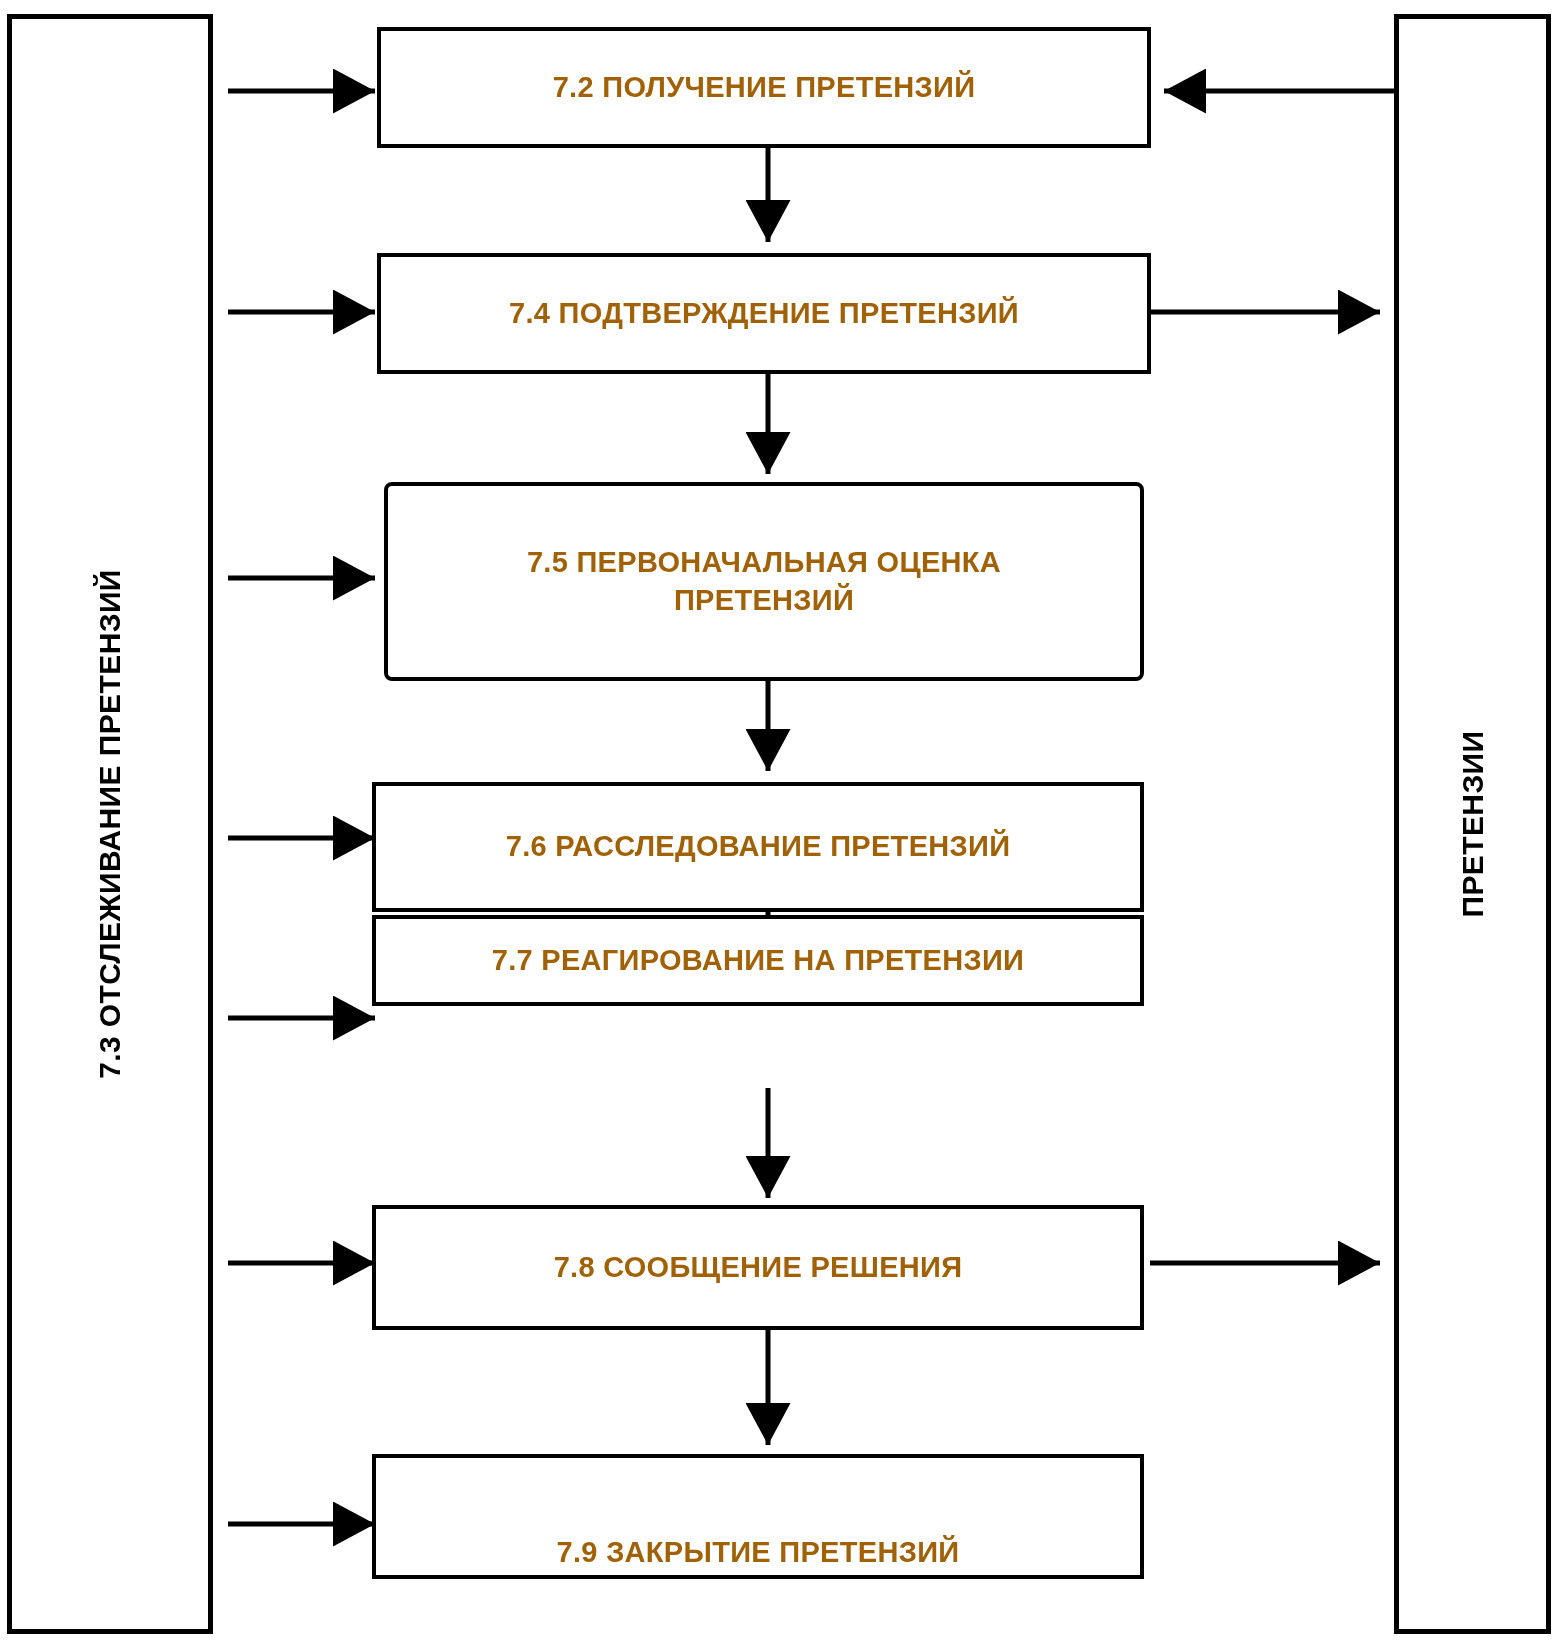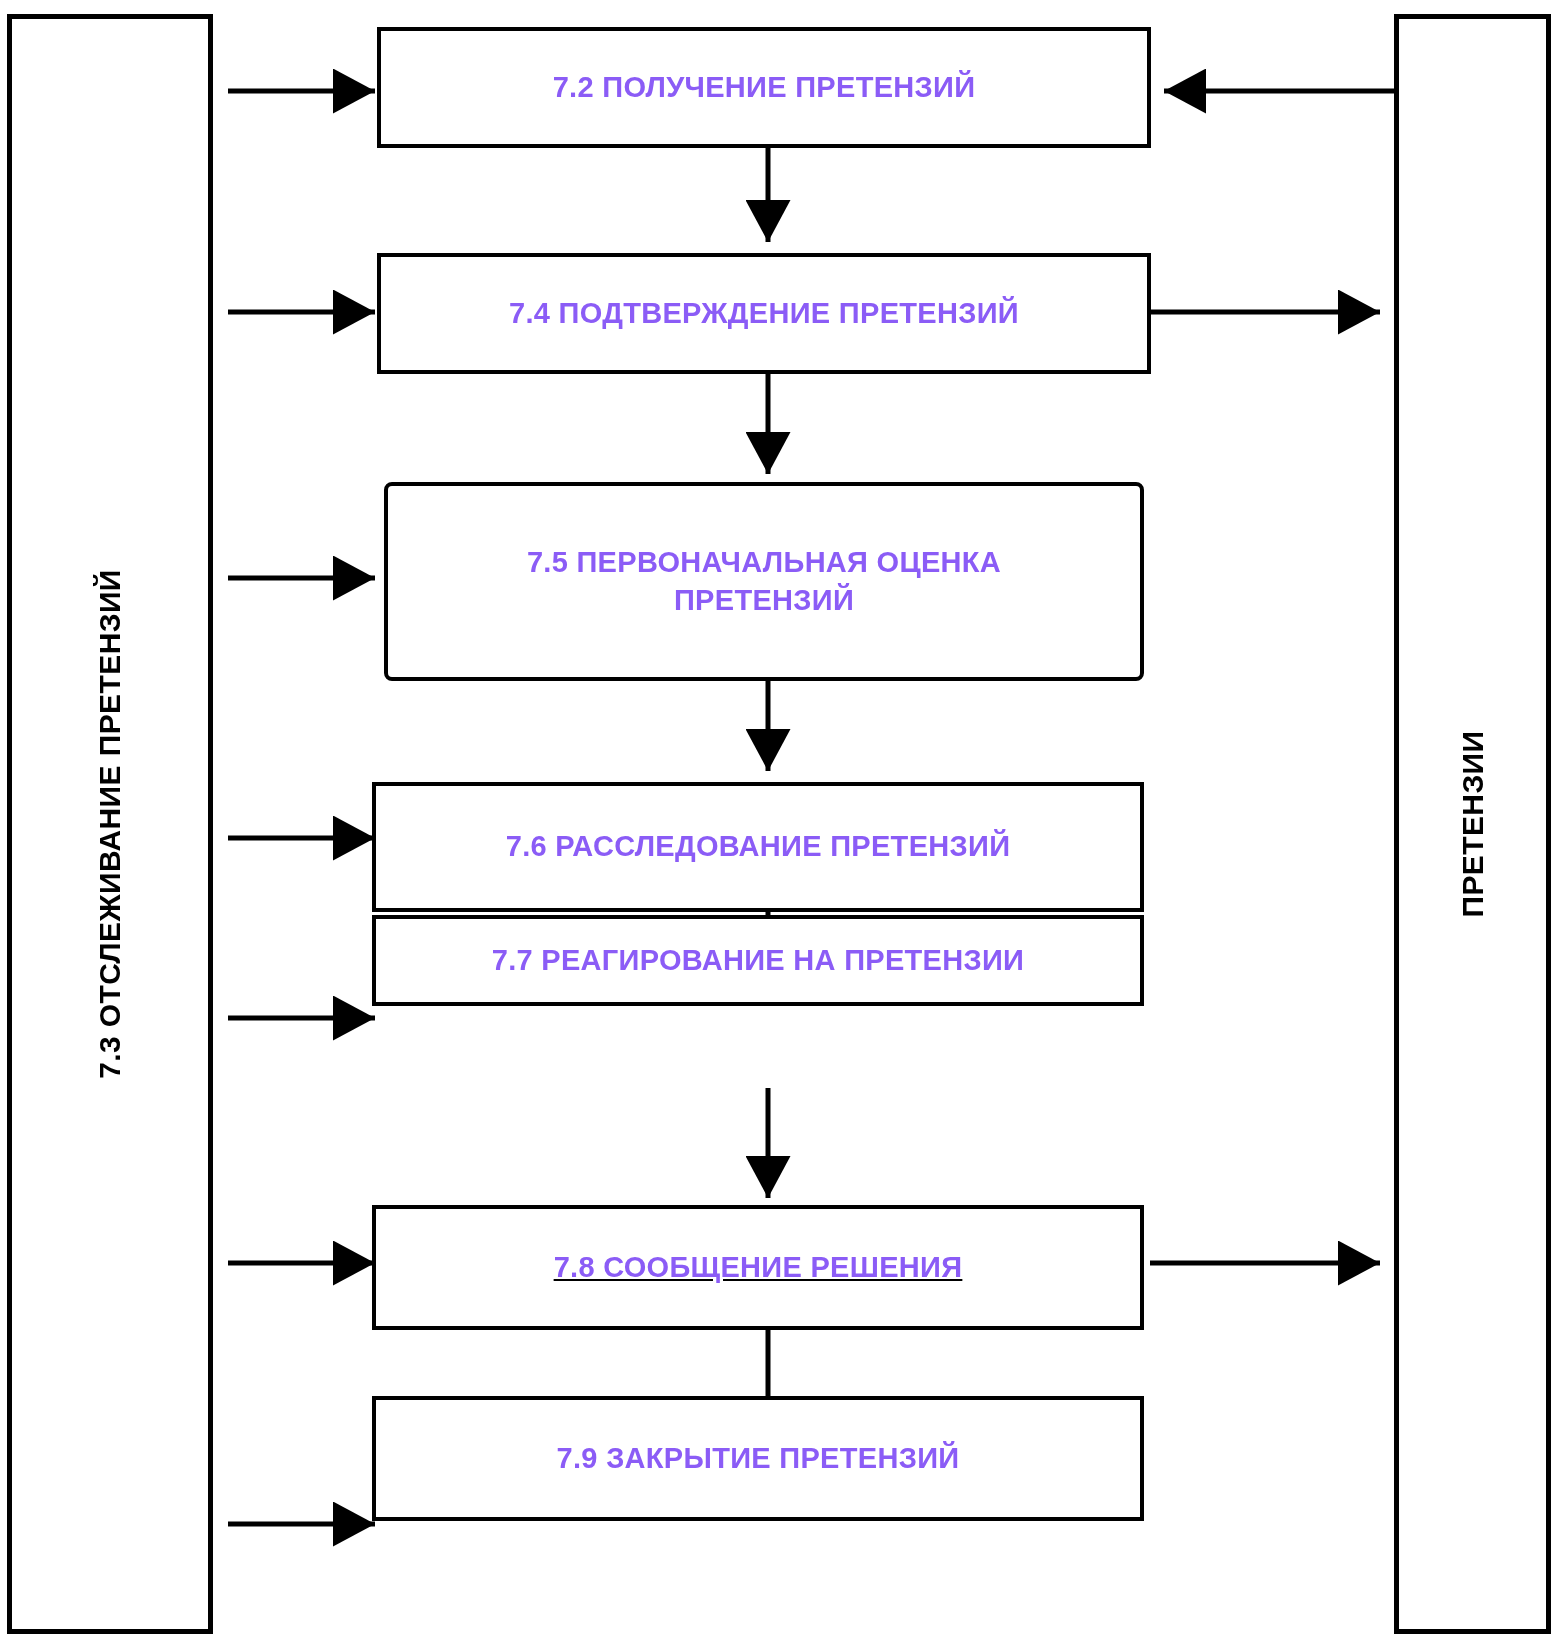--- a/index.html
+++ b/index.html
@@ -56,21 +56,21 @@
     display: flex;
     align-items: center;
     justify-content: center;
     text-align: center;
     padding: 4px 14px;
   }
   .proc-label {
     font-size: 29px;
     font-weight: bold;
     line-height: 1.28;
-    color: #8b5cf6;
+    color: #a16207;
     letter-spacing: 0.3px;
     white-space: pre-line;
   }
 </style>
 </head>
 <body>
 
 <div id="stage">
 
   <svg id="svg-layer" viewBox="0 0 1560 1643" xmlns="http://www.w3.org/2000/svg">
@@ -136,21 +136,21 @@
   </div>
 
   <div class="proc-box" style="left:372px; top:782px; width:772px; height:130px;">
     <span class="proc-label">7.6 РАССЛЕДОВАНИЕ ПРЕТЕНЗИЙ</span>
   </div>
 
   <div class="proc-box" style="left:372px; top:915px; width:772px; height:91px;">
     <span class="proc-label">7.7 РЕАГИРОВАНИЕ НА ПРЕТЕНЗИИ</span>
   </div>
 
-  <div class="proc-box" style="left:372px; top:1205px; width:772px; height:125px;text-decoration:underline;">
+  <div class="proc-box" style="left:372px; top:1205px; width:772px; height:125px;">
     <span class="proc-label">7.8 СООБЩЕНИЕ РЕШЕНИЯ</span>
   </div>
 
-  <div class="proc-box" style="left:372px; top:1396px; width:772px; height:125px;">
+  <div class="proc-box" style="left:372px; top:1454px; width:772px; height:125px;align-items:flex-end;">
     <span class="proc-label">7.9 ЗАКРЫТИЕ ПРЕТЕНЗИЙ</span>
   </div>
 
 </div>
 
 </body></html>

